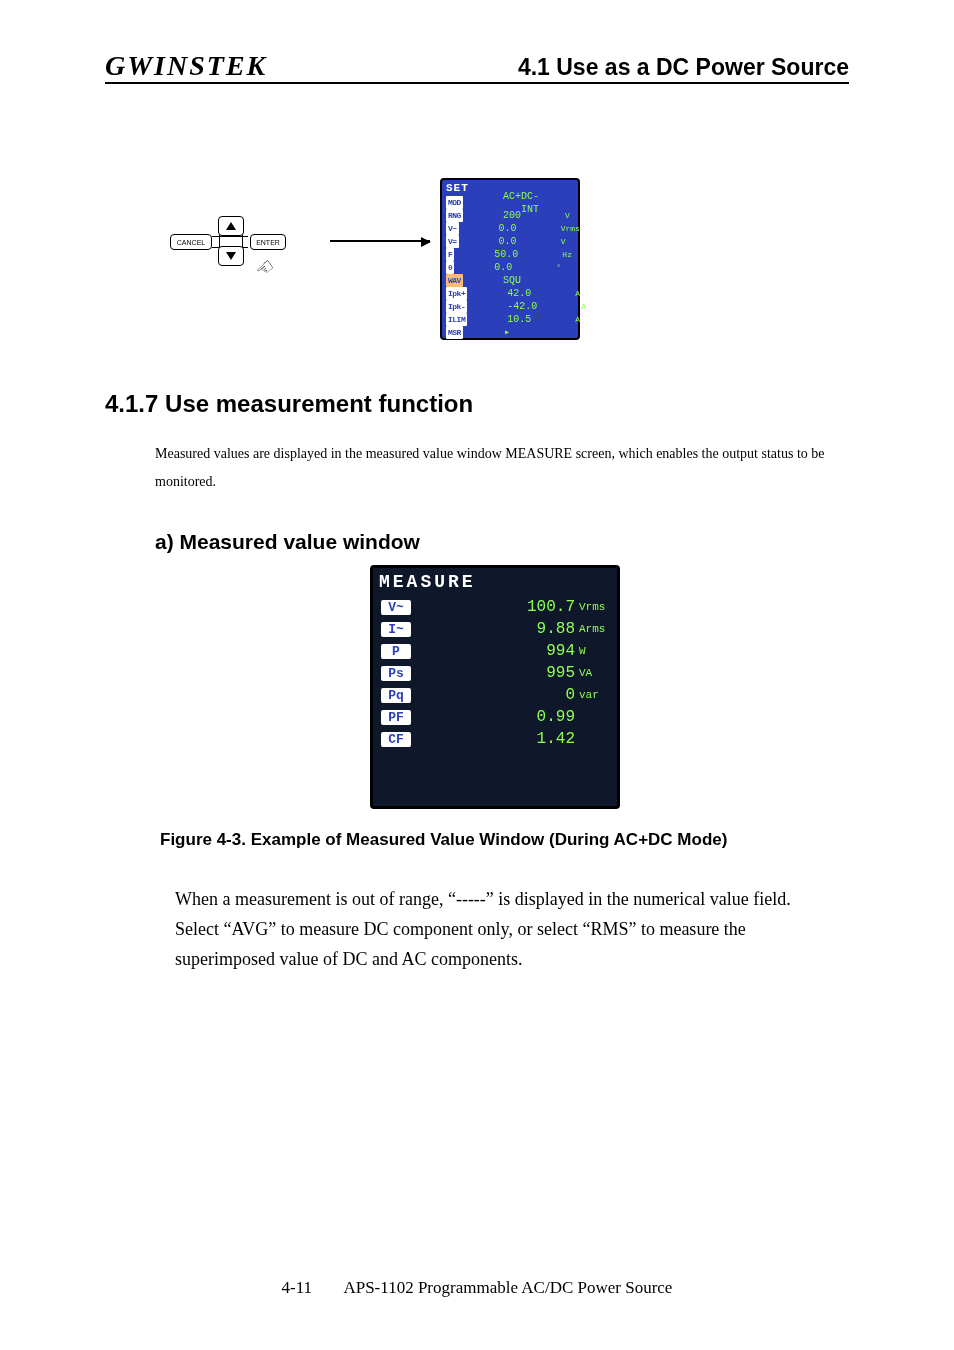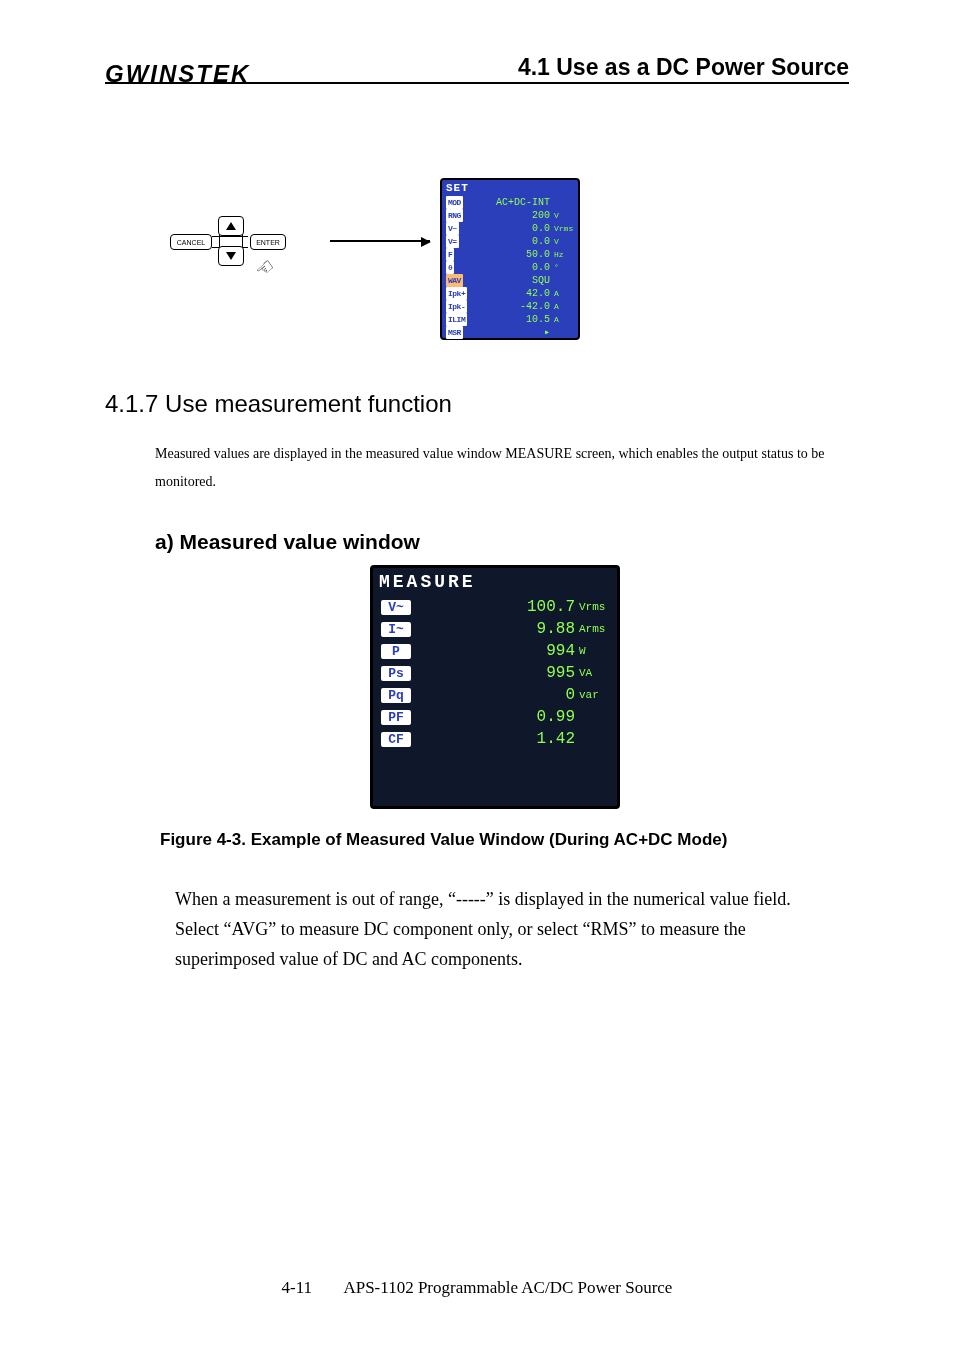--- a/index.html
+++ b/index.html
@@ -1,21 +1,21 @@
 <!DOCTYPE html>
 <html><head>
 <meta charset="utf-8">
 <style>
   @page { size: 954px 1350px; margin: 0; }
   html, body { margin: 0; padding: 0; width: 954px; height: 1350px; font-family: "Times New Roman", Times, serif; color: #000; background: #fff; }
   .page { position: relative; width: 954px; height: 1350px; }
 
   
   .header { position: absolute; left: 105px; right: 105px; top: 50px; }
-  .logo { font-family: Liberation Sans, sans-serif; font-weight: 900; font-style: italic; letter-spacing: 2px; font-size: 24px; display:inline-block;margin-top:10px; }
+  .logo { font-family: Liberation Serif, serif; font-weight: 900; font-style: italic; letter-spacing: 2px; font-size: 28px; display:inline-block; }
   .section-label { position: absolute; right: 0; top: 4px; font-family: Arial, Helvetica, sans-serif; font-weight: bold; font-size: 23px; }
   .hr-head { position: absolute; left: 105px; right: 105px; top: 82px; border-top: 2.5px solid #000; }
 
   
   .step-block { position: absolute; left: 155px; top: 130px; right: 105px; font-size: 18px; line-height: 22px; }
   .step-num { font-family: Arial, Helvetica, sans-serif; font-weight: bold; display:inline-block; width: 26px; vertical-align: middle;}
   .step-text1 { vertical-align: middle; }
   .keycap { display:inline-block; vertical-align: middle; margin: 0 4px; padding: 4px 6px 2px 6px; border: 1.5px solid #000; border-radius: 6px; font-family: Arial, Helvetica, sans-serif; font-size: 8px; line-height: 10px; height: 18px; box-sizing: content-box; position: relative; top:-6px;}
 
   
@@ -33,27 +33,27 @@
   .tri-up, .tri-dn { width:0;height:0;display:inline-block;}
   .tri-up { border-left:5px solid transparent;border-right:5px solid transparent;border-bottom:8px solid #000;}
   .tri-dn { border-left:5px solid transparent;border-right:5px solid transparent;border-top:8px solid #000;}
   .hand { position:absolute; left:86px; top:46px; font-size:20px; transform: rotate(-40deg);}
   .arrow { position:absolute; left:160px; top:62px; width:100px; height:0; border-top:2px solid #000;}
   .arrow::after { content:""; position:absolute; right:-1px; top:-5px; border-left:10px solid #000; border-top:5px solid transparent; border-bottom:5px solid transparent;}
 
   
   .lcd-set { position:absolute; left:270px; top:0; width:136px; height:158px; background:#2b3fbb; border:2px solid #000; border-radius:4px; color:#8eff50; font-family: "Courier New", monospace; font-size:10px; line-height:13px; }
   .lcd-title { position:absolute; left:4px; top:2px; color:#fff; font-weight:bold; letter-spacing:1px; font-size:11px;}
-  .lcd-set .row { position:absolute; left:4px; right:4px; height:13px; display:flex; align-items:center;}
+  .lcd-set .row { position:absolute; left:4px; right:4px; height:13px; display:flex; align-items:center;gap:40px;}
   .lcd-set .lab { background:#fff; color:#2b3fbb; font-weight:bold; font-size:8px; padding:0 2px; border-radius:1px; letter-spacing:-0.5px;}
   .lcd-set .val { flex:1; text-align:right; padding-right:2px;}
   .lcd-set .unit{ font-size:8px; margin-left:2px; min-width:20px; text-align:left;}
 
   
-  .h417 { position:absolute; left:105px; top:390px; font-family: "Trebuchet MS", Arial, sans-serif; font-weight:normal; font-size:24px; }
+  .h417 { position:absolute; left:105px; top:390px; font-family: "Trebuchet MS", Arial, sans-serif; font-weight:bold; font-size:24px; }
   .para1 { position:absolute; left:155px; right:105px; top:440px; font-size:14px; line-height:28px; }
   .sub-a { position:absolute; left:155px; top:530px; font-family: Arial, Helvetica, sans-serif; font-weight:bold; font-size:21px;}
 
   
   .lcd-meas { position:absolute; left:370px; top:565px; width:244px; height:238px; background:#0f172a; border:3px solid #000000; border-radius:4px; color:#8eff50; font-family:"Courier New", monospace; }
   .lcd-meas .mtitle { position:absolute; left:6px; top:4px; color:#fff; font-size:18px; letter-spacing:3px; font-weight:bold;}
   .lcd-meas .mrow { position:absolute; left:8px; right:8px; height:22px; display:flex; align-items:center; font-size:16px;}
   .lcd-meas .mlab { background:#fff; color:#2b3fbb; font-weight:bold; font-size:13px; padding:0 4px; border-radius:2px; min-width:22px; text-align:center;}
   .lcd-meas .mval { flex:1; text-align:right; padding-right:4px; }
   .lcd-meas .munit{ font-size:11px; width:30px; text-align:left;}

